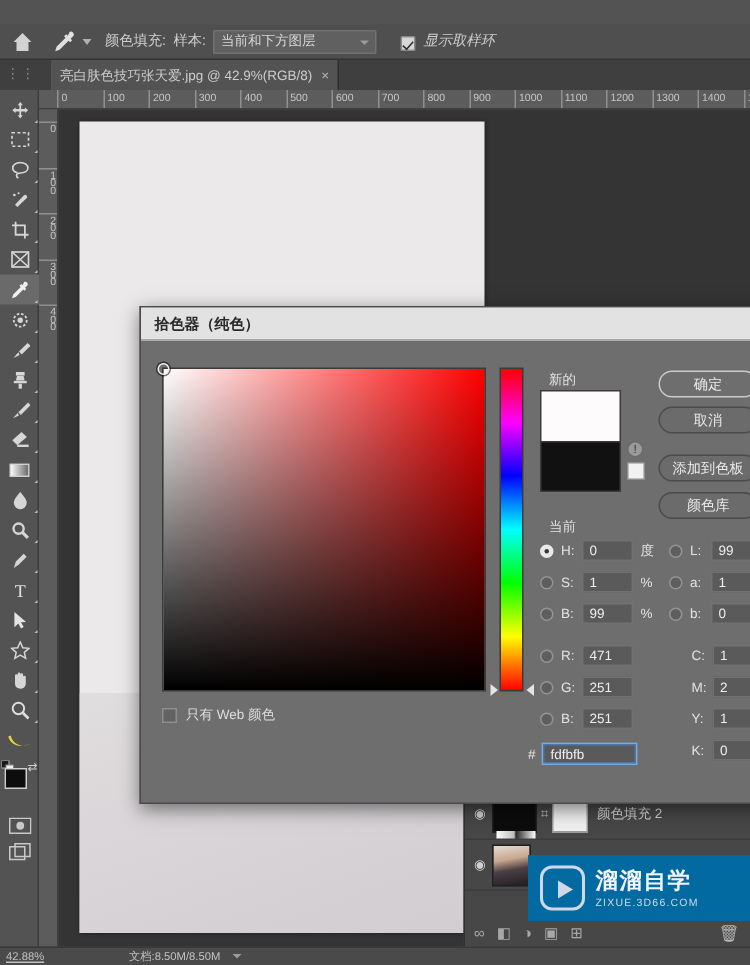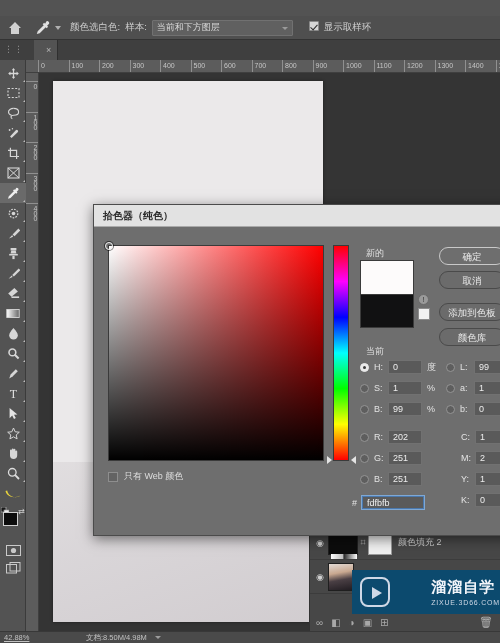--- a/index.html
+++ b/index.html
@@ -47,22 +47,22 @@
     height: 16px; background: #606060; border: 1px solid #717171;
     border-radius: 1px; color: #d8d8d8; font-size: 9px;
     display: flex; align-items: center; padding: 0 4px; position: relative;
   }
   .opt-select .sel-caret {
     position: absolute; right: 4px; top: 6px;
     width: 0; height: 0; border-left: 3px solid transparent;
     border-right: 3px solid transparent; border-top: 3.5px solid #9a9a9a;
   }
   #opt-sample-size { width: 94px; margin-right: 14px; }
-  #opt-sample { width: 141px; margin-right: 16px; }
-  .opt-check-row { display: flex; align-items: flex-start; }
+  #opt-sample { width: 109px; margin-right: 16px; }
+  .opt-check-row { display: flex; align-items: flex-end; font-style: italic; }
   .opt-check {
     width: 10px; height: 10px; background: #d6d6d6; border: 1px solid #8a8a8a;
     border-radius: 1px; margin-right: 5px; position: relative; flex: none;
   }
   .opt-check::after {
     content: ""; position: absolute; left: 2px; top: 1px;
     width: 3px; height: 6px; border: solid #2b2b2b;
     border-width: 0 1.6px 1.6px 0; transform: rotate(42deg);
   }
 
@@ -315,21 +315,21 @@
   .webcheck-row { position: absolute; left: 14px; top: 243px; display: flex; align-items: center; }
   .webcheck {
     width: 10px; height: 10px; background: #636363; border: 1px solid #8e8e8e;
     margin-right: 6px; flex: none;
   }
   .webcheck-lbl { color: #dedede; font-size: 9px; }
 
   
   .watermark {
     position: absolute; left: 352px; top: 570px; width: 148px; height: 44px;
-    background: #0c4a6e; display: flex; align-items: center; padding-left: 8px; justify-content: space-between;
+    background: #0369a1; display: flex; align-items: center; padding-left: 8px;
   }
   .wm-logo {
     width: 30px; height: 30px; border: 2px solid #cfd8e6; border-radius: 8px;
     position: relative; flex: none; margin-right: 7px;
   }
   .wm-logo::after {
     content: ""; position: absolute; left: 10px; top: 8px;
     width: 0; height: 0; border-left: 10px solid #cfd8e6;
     border-top: 6px solid transparent; border-bottom: 6px solid transparent;
   }
@@ -348,37 +348,38 @@
         <path d="M9 3 L15 9 H13 V15 H5 V9 H3 Z" fill="#d2d2d2"></path>
       </svg>
     </div>
     <div class="opt-tool-icon">
       <svg width="20" height="20" viewBox="0 0 20 20">
         <path d="M14.5 3.2 a2 2 0 0 1 2.6 2.6 l-2 2 1 1 -1.4 1.4 -1-1 -6 6 -2.9 .9 .9-2.9 6-6 -1-1 1.4-1.4 1 1 z" fill="#e0e0e0"></path>
       </svg>
     </div>
     <div class="opt-caret"></div>
 
-    <div class="opt-label">颜色选白色:</div>
+    <div class="opt-label">颜色填充:</div>
 
     <div class="opt-label">样本:</div>
     <div class="opt-select" id="opt-sample">
       <span>当前和下方图层</span>
       <span class="sel-caret"></span>
     </div>
 
     <div class="opt-check-row">
       <div class="opt-check"></div>
       <div class="opt-label">显示取样环</div>
     </div>
   </div>
 
   <div class="tabbar">
     <div class="tab-grip">⋮⋮</div>
     <div class="doc-tab">
+      <span class="title">亮白肤色技巧张天爱.jpg @ 42.9%(RGB/8)</span>
       <span class="closex">×</span>
     </div>
   </div>
 
   <div class="toolbar">
     <div class="tool">
       <svg width="13" height="13" viewBox="0 0 13 13">
           <path d="M6.5 1 L8.2 3.2 H7.1 V5.7 H9.6 V4.6 L11.8 6.5 L9.6 8.4 V7.3 H7.1 V9.8 H8.2 L6.5 12 L4.8 9.8 H5.9 V7.3 H3.4 V8.4 L1.2 6.5 L3.4 4.6 V5.7 H5.9 V3.2 H4.8 Z" fill="#d6d6d6"></path>
         </svg>
       <span class="tri"></span>
@@ -611,21 +612,21 @@
   <div class="watermark">
     <div class="wm-logo"></div>
     <div>
       <div class="wm-txt-main">溜溜自学</div>
       <div class="wm-txt-sub">ZIXUE.3D66.COM</div>
     </div>
   </div>
 
   <div class="statusbar">
     <span class="st-zoom">42.88%</span>
-    <span class="st-doc">文档:8.50M/4.98M</span>
+    <span class="st-doc">文档:8.50M/8.50M</span>
     <span class="st-caret"></span>
   </div>
 
   <div class="dialog">
     <div class="dlg-title">拾色器（纯色）</div>
     <div class="dlg-body">
 
       <div class="sv-field">
         <div class="sv-marker"></div>
       </div>
@@ -660,21 +661,21 @@
       <div class="num-row" style="left:266px; top:175px;">
         <span class="radio"></span>
         <span class="num-lbl">B:</span>
         <span class="num-box">99</span>
         <span class="num-unit">%</span>
       </div>
 
       <div class="num-row" style="left:266px; top:203px;">
         <span class="radio"></span>
         <span class="num-lbl">R:</span>
-        <span class="num-box">202</span>
+        <span class="num-box">471</span>
       </div>
       <div class="num-row" style="left:266px; top:224px;">
         <span class="radio"></span>
         <span class="num-lbl">G:</span>
         <span class="num-box">251</span>
       </div>
       <div class="num-row" style="left:266px; top:245px;">
         <span class="radio"></span>
         <span class="num-lbl">B:</span>
         <span class="num-box">251</span>

